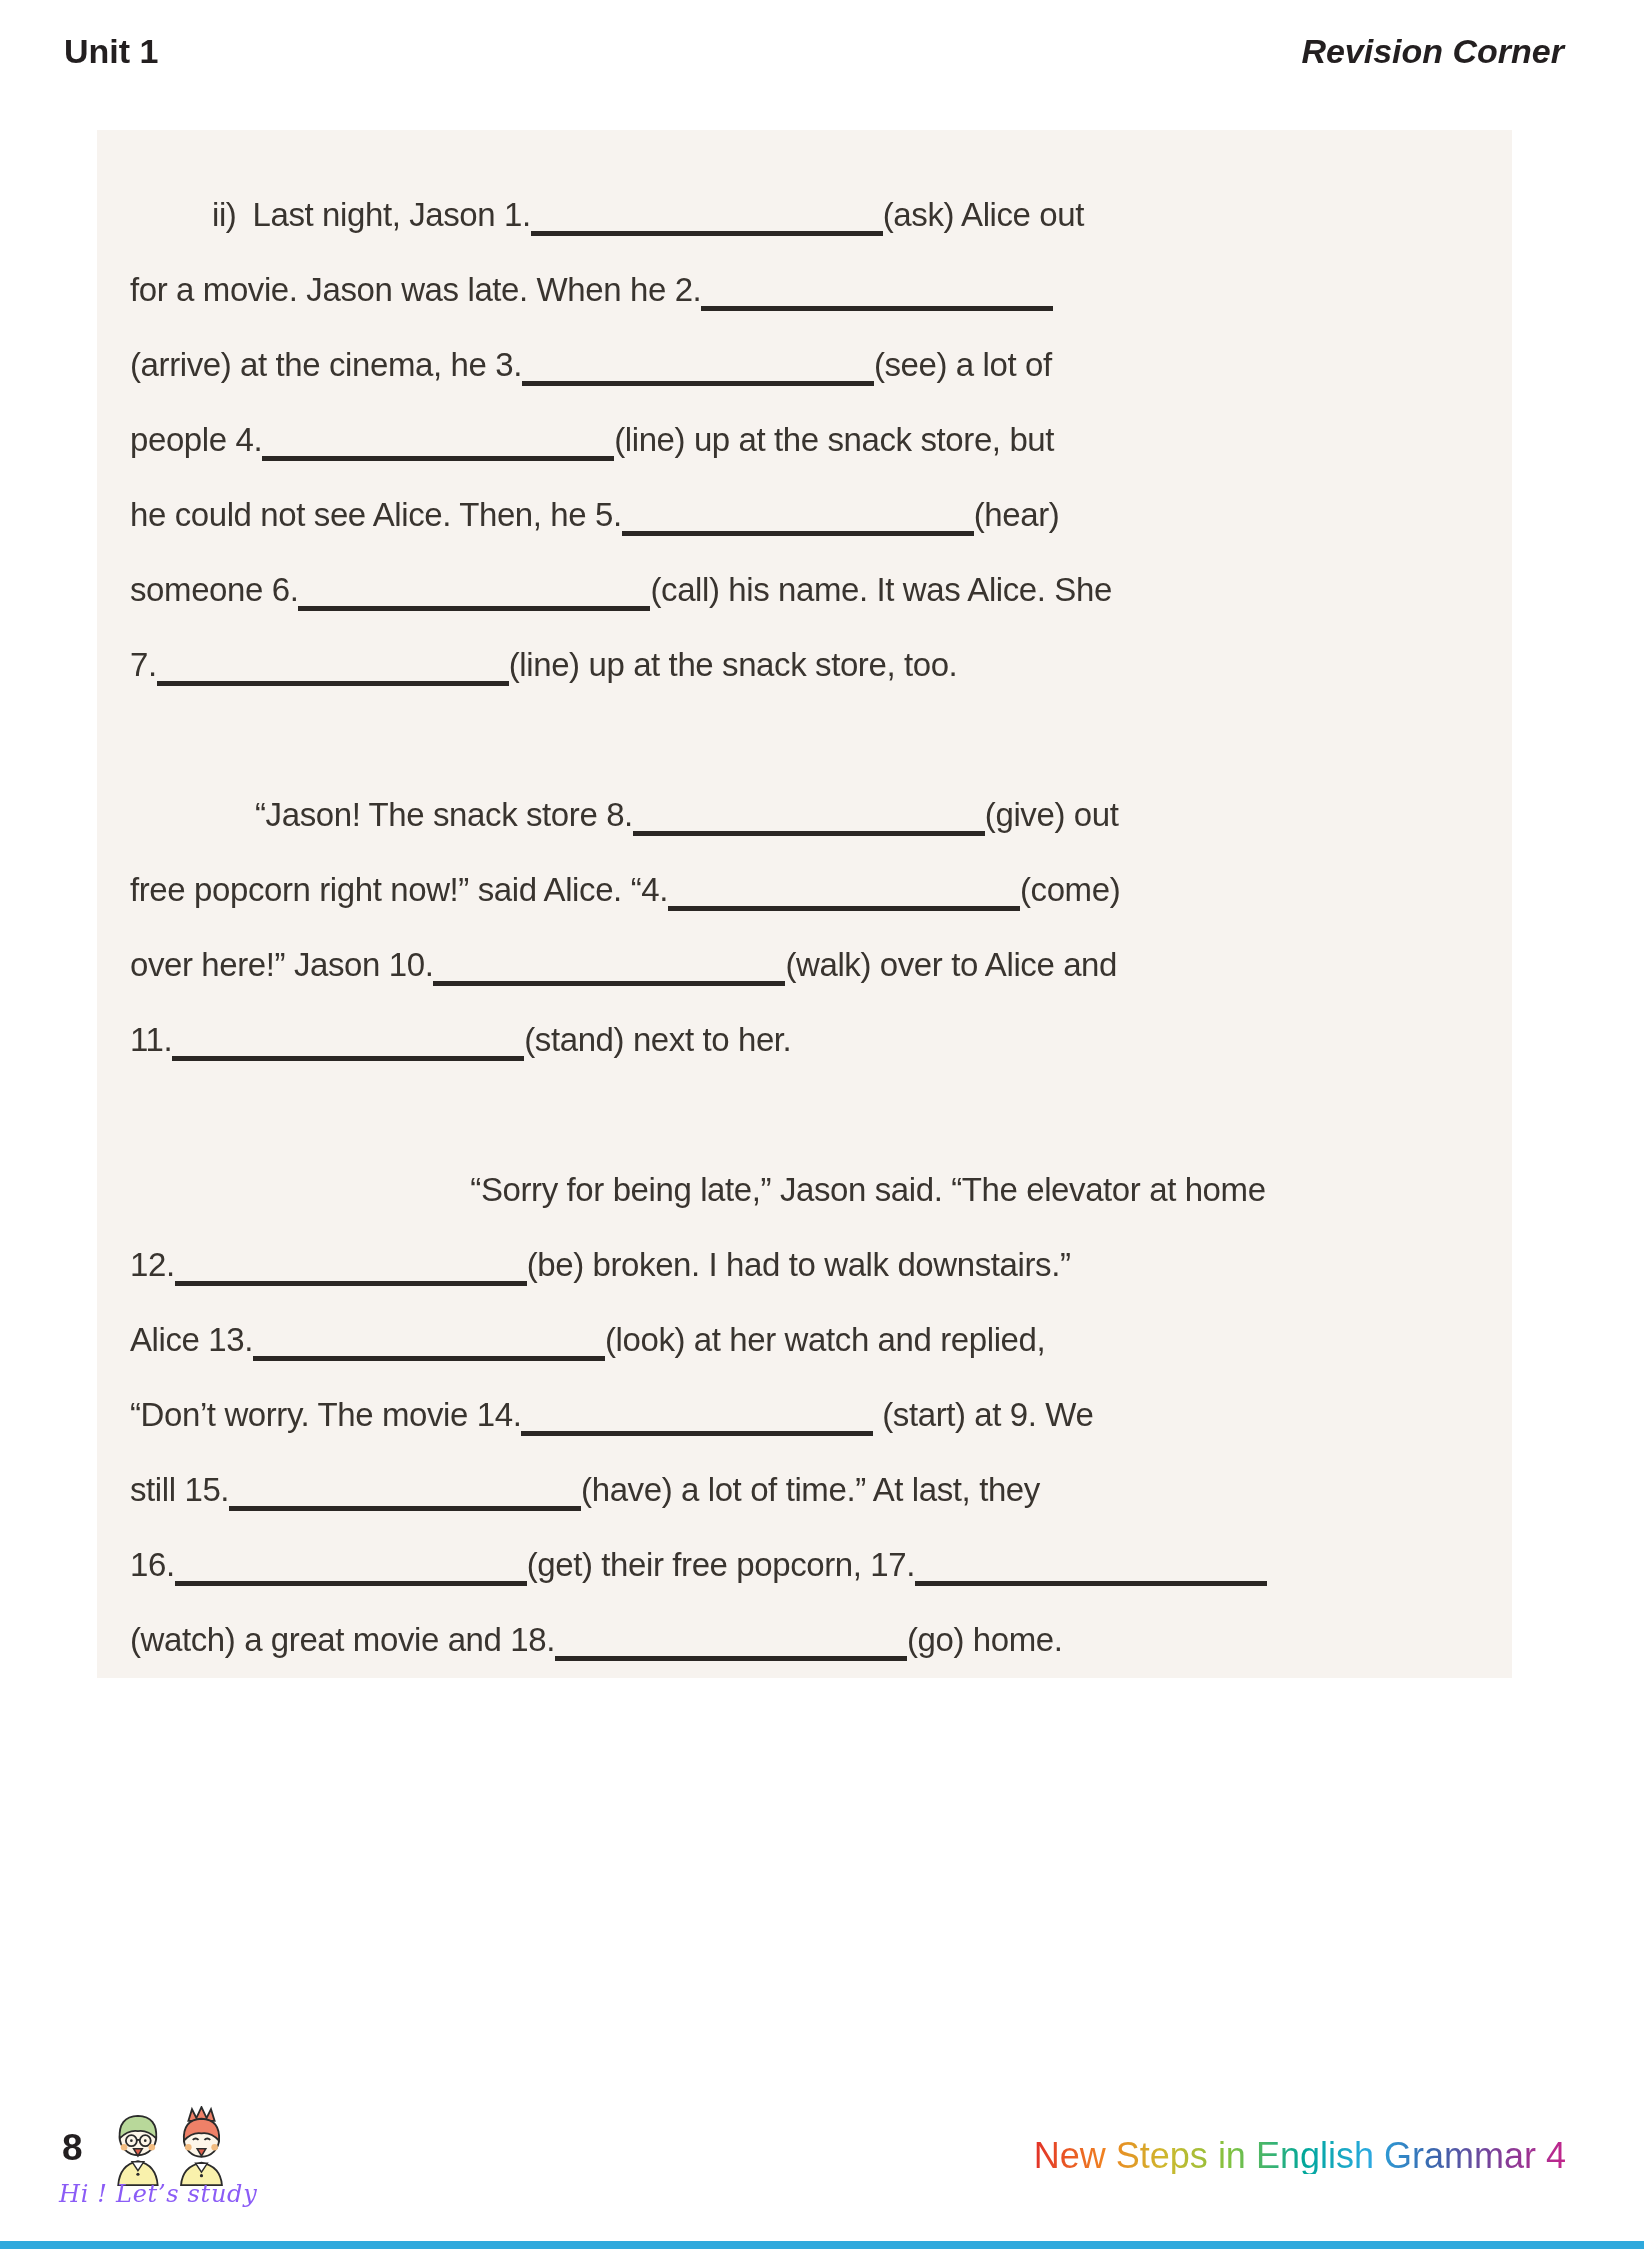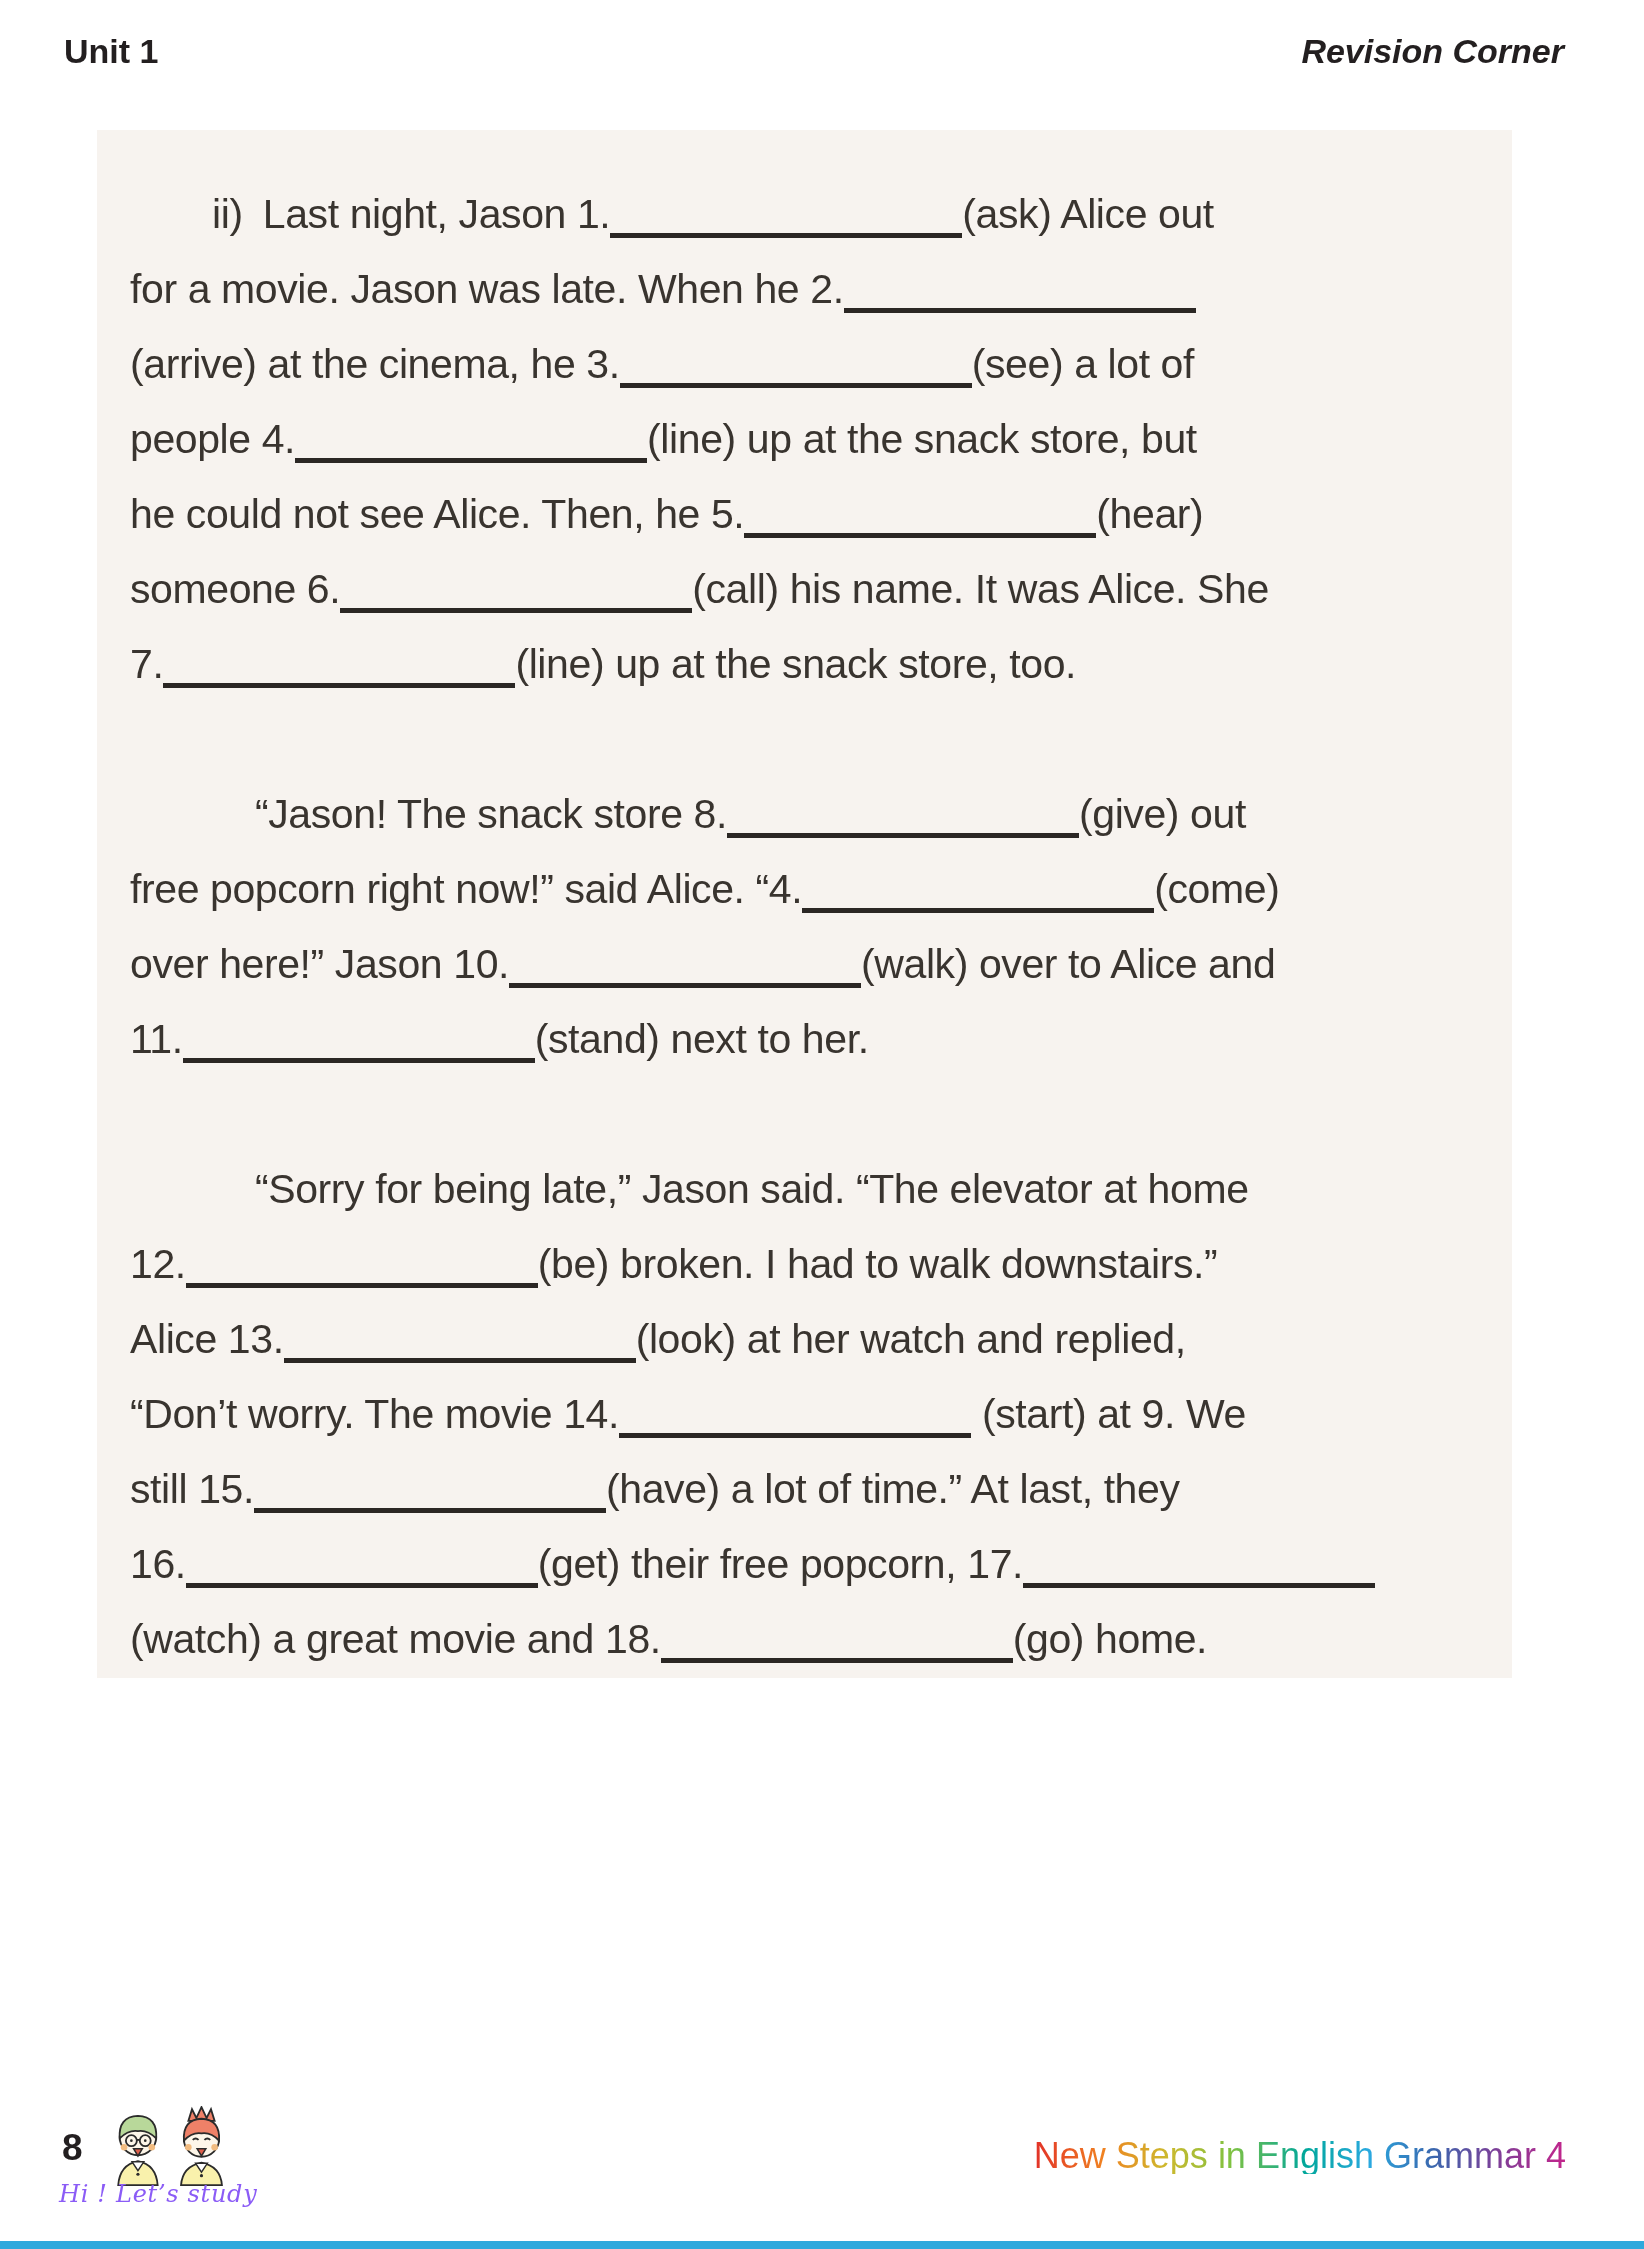--- a/index.html
+++ b/index.html
@@ -11,21 +11,21 @@
   
   .hdr{position:absolute;top:34px;font-weight:700;font-size:34px;color:#231f20;line-height:1;}
   .hdr-left{left:64px;}
   .hdr-right{right:81px;font-style:italic;}
   
   .panel{
     position:absolute;left:97px;top:130px;width:1415px;height:1548px;
     background:#f7f3ef;box-sizing:border-box;padding:47px 31px 0 33px;
   }
   .para .line{
-    font-size:41px;line-height:75px;color:#39342f;letter-spacing:-0.4px;
+    font-size:33px;line-height:75px;color:#39342f;letter-spacing:-0.4px;
     white-space:nowrap;
   }
   .para + .para{margin-top:75px;}
   .blank{
     display:inline-block;border-bottom:5.1px solid #2b2724;vertical-align:-9.5px;
   }
   
   .page-num{position:absolute;left:62px;top:2129px;font-weight:700;font-size:37px;color:#231f20;line-height:1;}
   .mascot{position:absolute;left:108px;top:2106px;}
   .mascot-caption{
@@ -62,21 +62,21 @@
       <div class="line"><span>someone 6.</span><span class="blank" style="width: 352px;"></span><span>(call) his name. It was Alice. She</span></div>
       <div class="line"><span>7.</span><span class="blank" style="width: 352px;"></span><span>(line) up at the snack store, too.</span></div>
     </div>
     <div class="para">
       <div class="line" style="padding-left: 125px;"><span>“Jason! The snack store 8.</span><span class="blank" style="width: 352px;"></span><span>(give) out</span></div>
       <div class="line"><span>free popcorn right now!” said Alice. “4.</span><span class="blank" style="width: 352px;"></span><span>(come)</span></div>
       <div class="line"><span>over here!” Jason 10.</span><span class="blank" style="width: 352px;"></span><span>(walk) over to Alice and</span></div>
       <div class="line"><span>11.</span><span class="blank" style="width: 352px;"></span><span>(stand) next to her.</span></div>
     </div>
     <div class="para">
-      <div class="line" style="padding-left: 125px;"><span>“Sorry for being late,” Jason said. “The elevator at home</span></div>
+      <div class="line" style="padding-left: 125px; text-align: center;"><span>“Sorry for being late,” Jason said. “The elevator at home</span></div>
       <div class="line"><span>12.</span><span class="blank" style="width: 352px;"></span><span>(be) broken. I had to walk downstairs.”</span></div>
       <div class="line"><span>Alice 13.</span><span class="blank" style="width: 352px;"></span><span>(look) at her watch and replied,</span></div>
       <div class="line"><span>“Don’t worry. The movie 14.</span><span class="blank" style="width: 352px;"></span><span> (start) at 9. We</span></div>
       <div class="line"><span>still 15.</span><span class="blank" style="width: 352px;"></span><span>(have) a lot of time.” At last, they</span></div>
       <div class="line"><span>16.</span><span class="blank" style="width: 352px;"></span><span>(get) their free popcorn, 17.</span><span class="blank" style="width: 352px;"></span></div>
       <div class="line"><span>(watch) a great movie and 18.</span><span class="blank" style="width: 352px;"></span><span>(go) home.</span></div>
     </div>
   </div>
 
 <div class="page-num">8</div>

